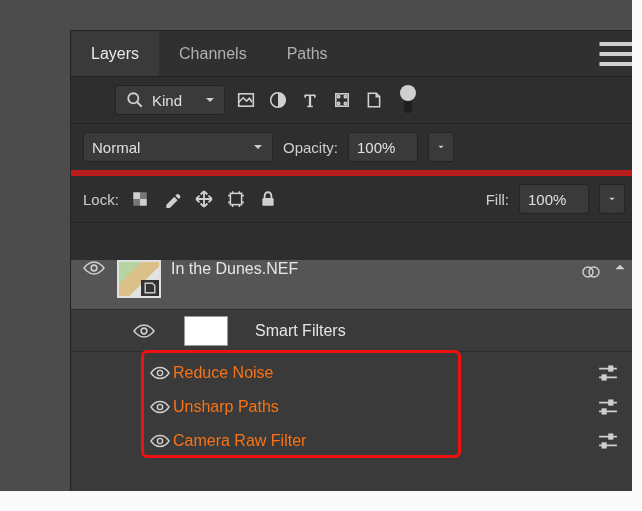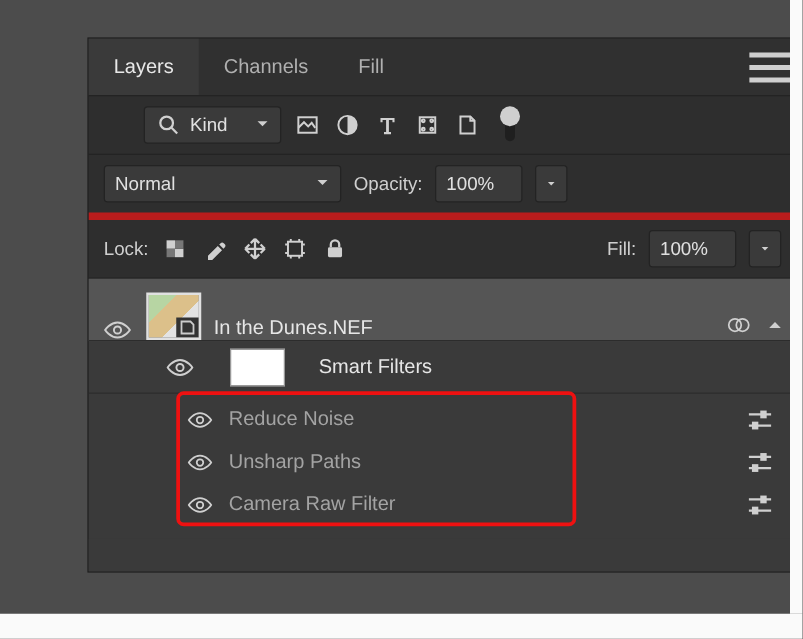--- a/index.html
+++ b/index.html
@@ -20,53 +20,53 @@
   .field { background: #3a3a3a; border: 1px solid #232323; border-radius: 3px; height: 30px; padding: 0 8px; display: flex; align-items: center; color: #e0e0e0; font-size: 15px; }
 
   .icon { width: 22px; height: 22px; display: flex; align-items: center; justify-content: center; color: #d0d0d0; }
   .icon svg { width: 18px; height: 18px; }
 
   .toggle-wrap { position: relative; width: 26px; height: 26px; }
   .toggle-bg { position: absolute; left: 9px; top: 0; width: 8px; height: 26px; border-radius: 4px; background: #1f1f1f; }
   .toggle-knob { position: absolute; left: 5px; top: -2px; width: 16px; height: 16px; border-radius: 50%; background: #cfcfcf; }
 
   .layers-area { background: #3a3a3a; }
-  .layer-row { display: flex; align-items: flex-end; height: 50px; padding: 0 10px; gap: 10px; color: #e6e6e6; font-size: 16px; border-bottom: 1px solid #2c2c2c; }
+  .layer-row { display: flex; align-items: flex-start; height: 50px; padding: 0 10px; gap: 10px; color: #e6e6e6; font-size: 16px; border-bottom: 1px solid #2c2c2c; margin-top: 37px; }
   .layer-row.selected { background: #555555; }
   .eye { width: 26px; display: flex; justify-content: center; color: #cfcfcf; }
   .thumb { width: 44px; height: 38px; border: 2px solid #e0e0e0; position: relative; background: linear-gradient(135deg,#b7d5a3 0 30%,#dcc08a 30% 60%,#e3e3e3 60% 100%); overflow: hidden; }
   .thumb .so-badge { position: absolute; right: 0; bottom: 0; width: 18px; height: 16px; background: #333; color: #ddd; font-size: 10px; display: flex; align-items: center; justify-content: center; }
   .flex1 { flex: 1; }
   .link-circle { width: 24px; height: 24px; }
 
   .sf-row { display: flex; align-items: center; height: 42px; padding: 0 10px 0 60px; gap: 27px; color: #e6e6e6; font-size: 16px; border-bottom: 1px solid #2c2c2c; }
   .sf-thumb { width: 44px; height: 30px; background: #fff; border: 1px solid #999; }
 
   .filters-block { position: relative; padding: 4px 0 10px 0; }
   .hl-box { position: absolute; left: 70px; top: -2px; width: 320px; height: 108px; border: 3px solid #e11; border-radius: 6px; pointer-events: none; }
-  .filt-row { display: flex; align-items: center; height: 34px; padding: 0 10px 0 76px; gap: 10px; color: #a3a3a3; font-size: 16px; }
+  .filt-row { display: flex; align-items: center; height: 34px; padding: 0 10px 0 76px; color: #f97316; font-size: 16px; }
   .sliders { margin-left: auto; width: 30px; display: flex; justify-content: center; padding-right: 8px; }
 
   .panel-bottom-space { height: 26px; background: #3a3a3a; }
   
   .right-strip { position: absolute; right: 0; top: 0; width: 10px; height: 491px; background: #fafafa; }
   .bottom-strip { position: absolute; left: 0; bottom: 0; width: 642px; height: 20px; background: #fafafa; }
 
   .lbl { color: #cfcfcf; font-size: 15px; }
 </style>
 </head>
 <body>
 
 <div class="outer-pad">
   <div class="panel-wrap">
 
     <div class="tabs">
       <div class="tab active">Layers</div>
       <div class="tab">Channels</div>
-      <div class="tab">Fill</div>
+      <div class="tab">Paths</div>
       <div class="tabs-spacer"></div>
       <div class="menu-icon">
         <svg viewBox="0 0 16 16">
             <path stroke="#cfcfcf" stroke-width="1.6" d="M1 4h14M1 8h14M1 12h14"></path>
           </svg>
       </div>
     </div>
 
     <div class="row filter-row">
       <div class="dd" style="width:110px">

